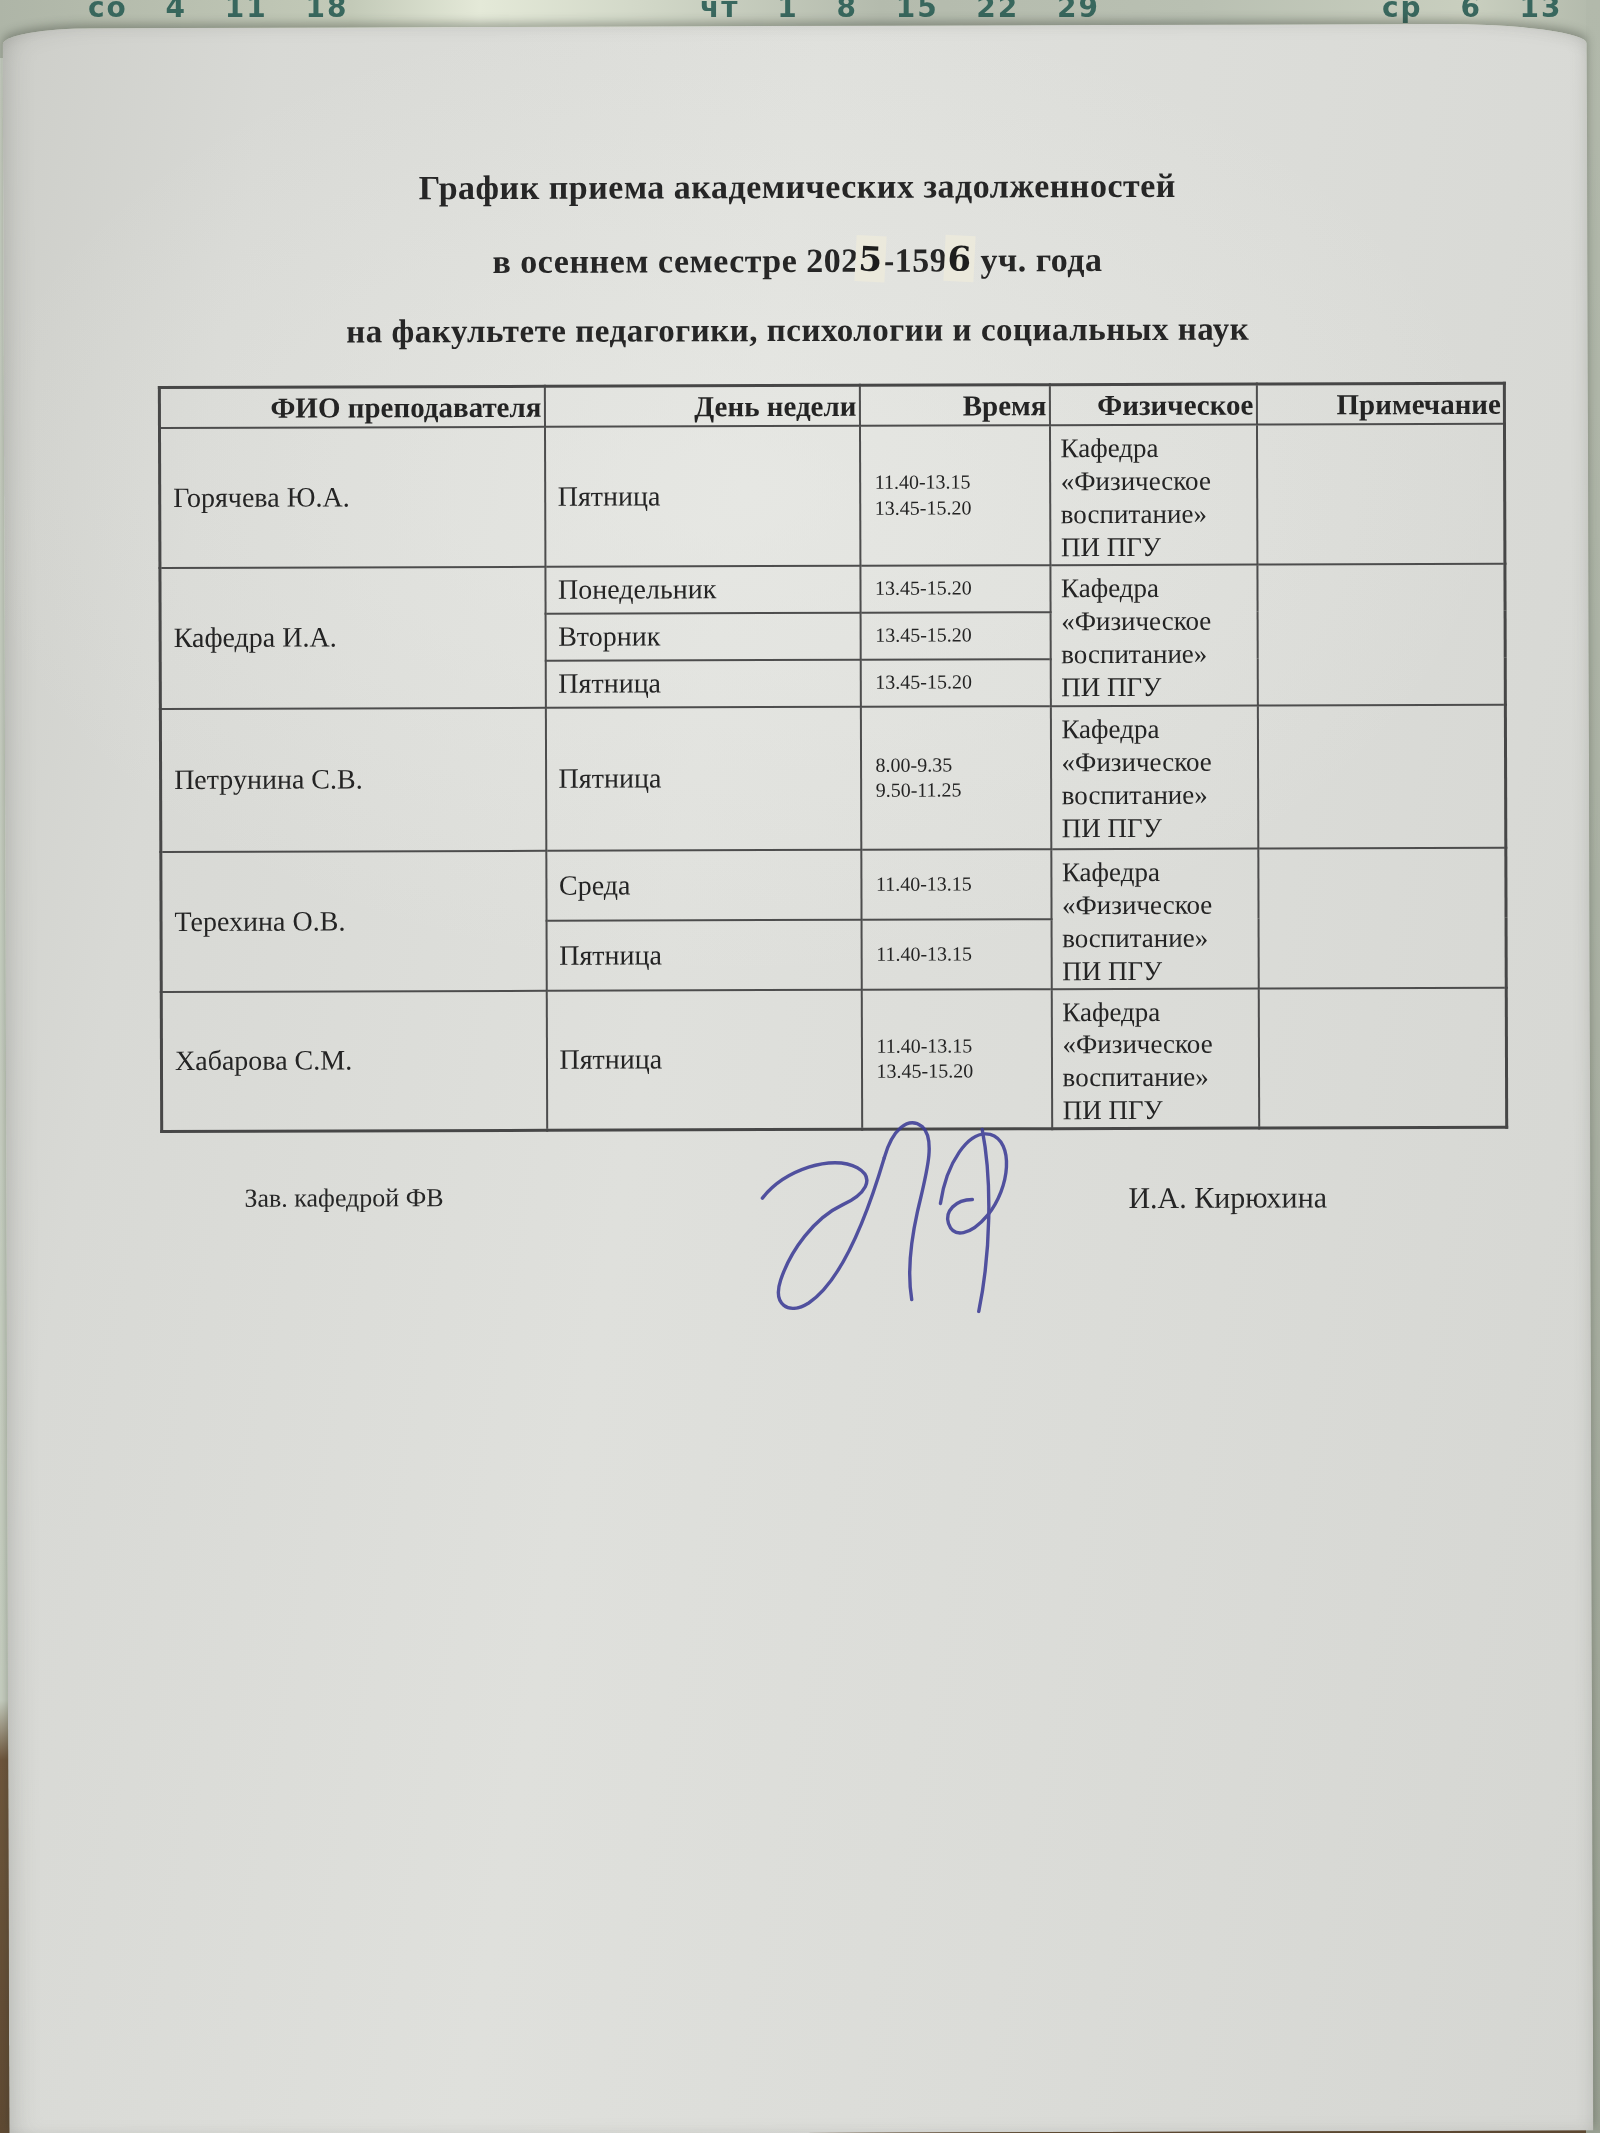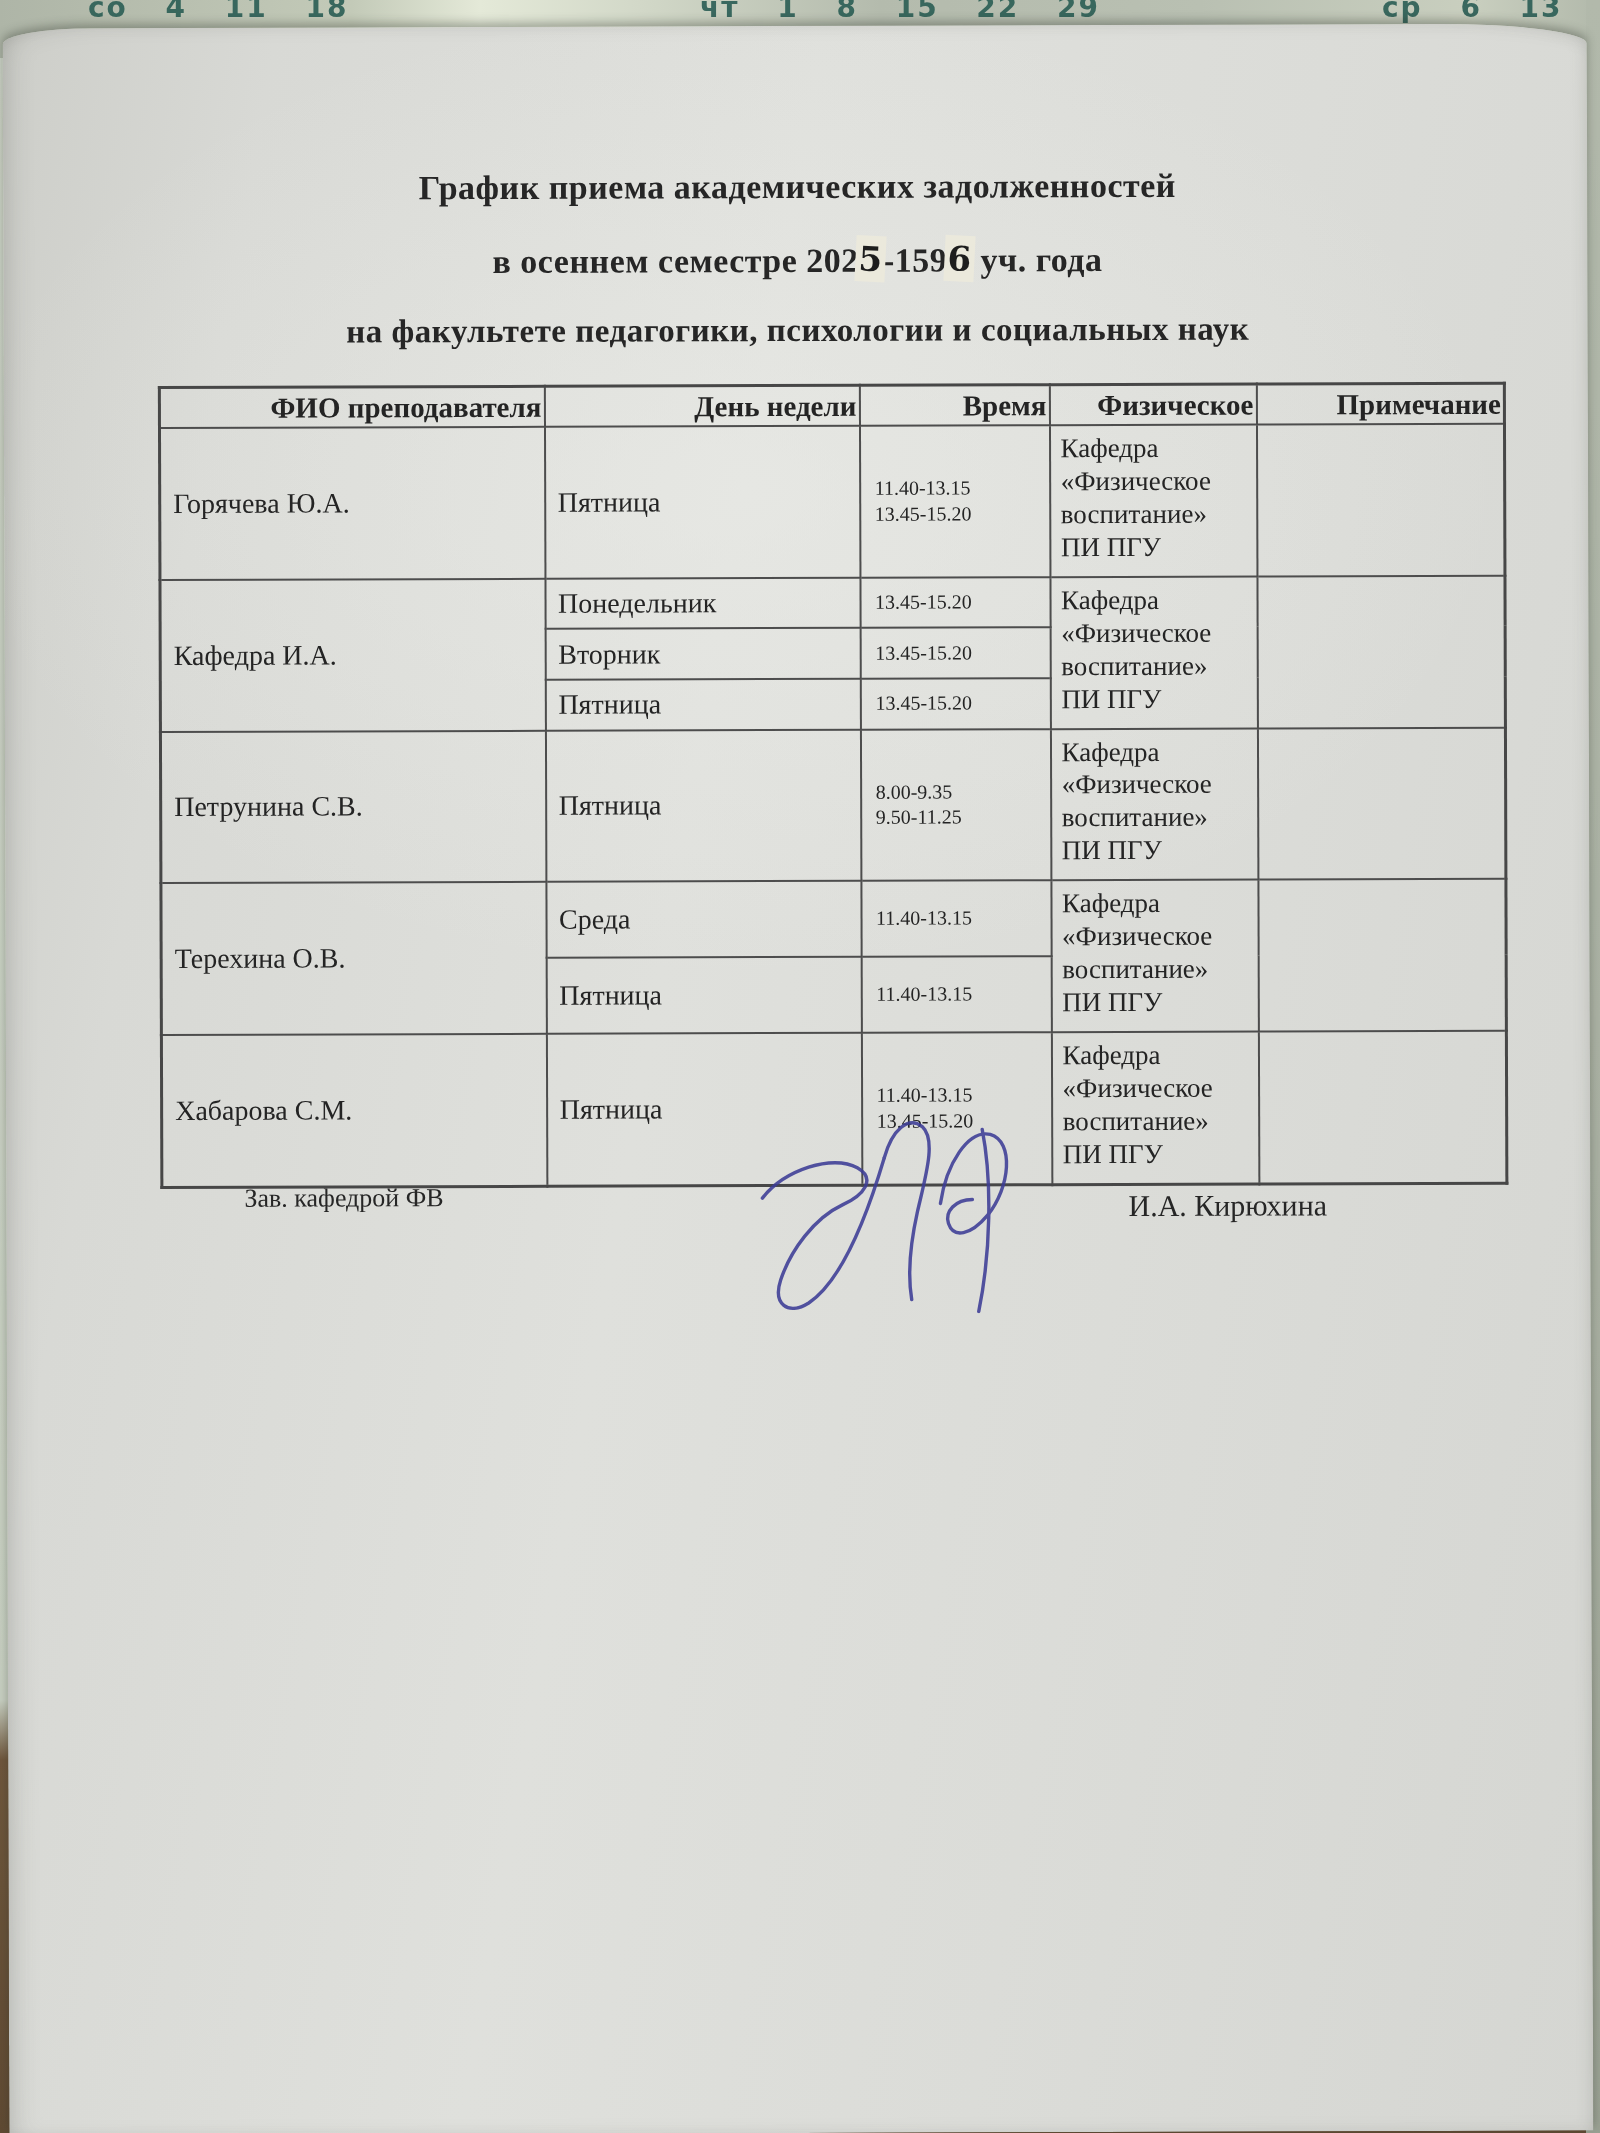--- a/index.html
+++ b/index.html
@@ -57,26 +57,26 @@
     position:absolute;left:160px;top:384px;width:1345px;
     border-collapse:collapse;table-layout:fixed;
     font-family:"Liberation Serif",serif;color:#242424;
     border:3px solid #474747;
   }
   .doc-table th,.doc-table td{border:2px solid #4d4d4d;overflow:hidden;}
   .doc-table th{font-size:29px;font-weight:bold;height:38px;text-align:right;padding:0 2px;}
   .name-cell{font-size:28px;padding-left:12px;vertical-align:middle;}
   .day-cell{font-size:28px;padding-left:12px;vertical-align:middle;}
   .time-cell{font-size:20px;padding-left:14px;vertical-align:middle;line-height:1.28;}
-  .aud-cell{font-size:27px;padding:6px 6px 12px 10px;vertical-align:top;line-height:1.22;}
+  .aud-cell{font-size:27px;padding:6px 6px 0 10px;vertical-align:top;line-height:1.22;}
   .note-cell{font-size:27px;}
 
   
   .sig-left{position:absolute;left:244px;top:1182px;font-size:26px;}
-  .sig-right{position:absolute;left:1128px;top:1182px;font-size:30px;margin-top:8px;}
+  .sig-right{position:absolute;left:1128px;top:1182px;font-size:30px;}
   .sig-svg{position:absolute;left:742px;top:1102px;}
 </style>
 </head>
 <body>
 
 <div class="calendar-strip">
   <span class="calendar-frag frag-left">со 4 11 18</span>
   <span class="calendar-frag frag-mid">чт 1 8 15 22 29</span>
   <span class="calendar-frag frag-right">ср 6 13 2</span>
 </div>

